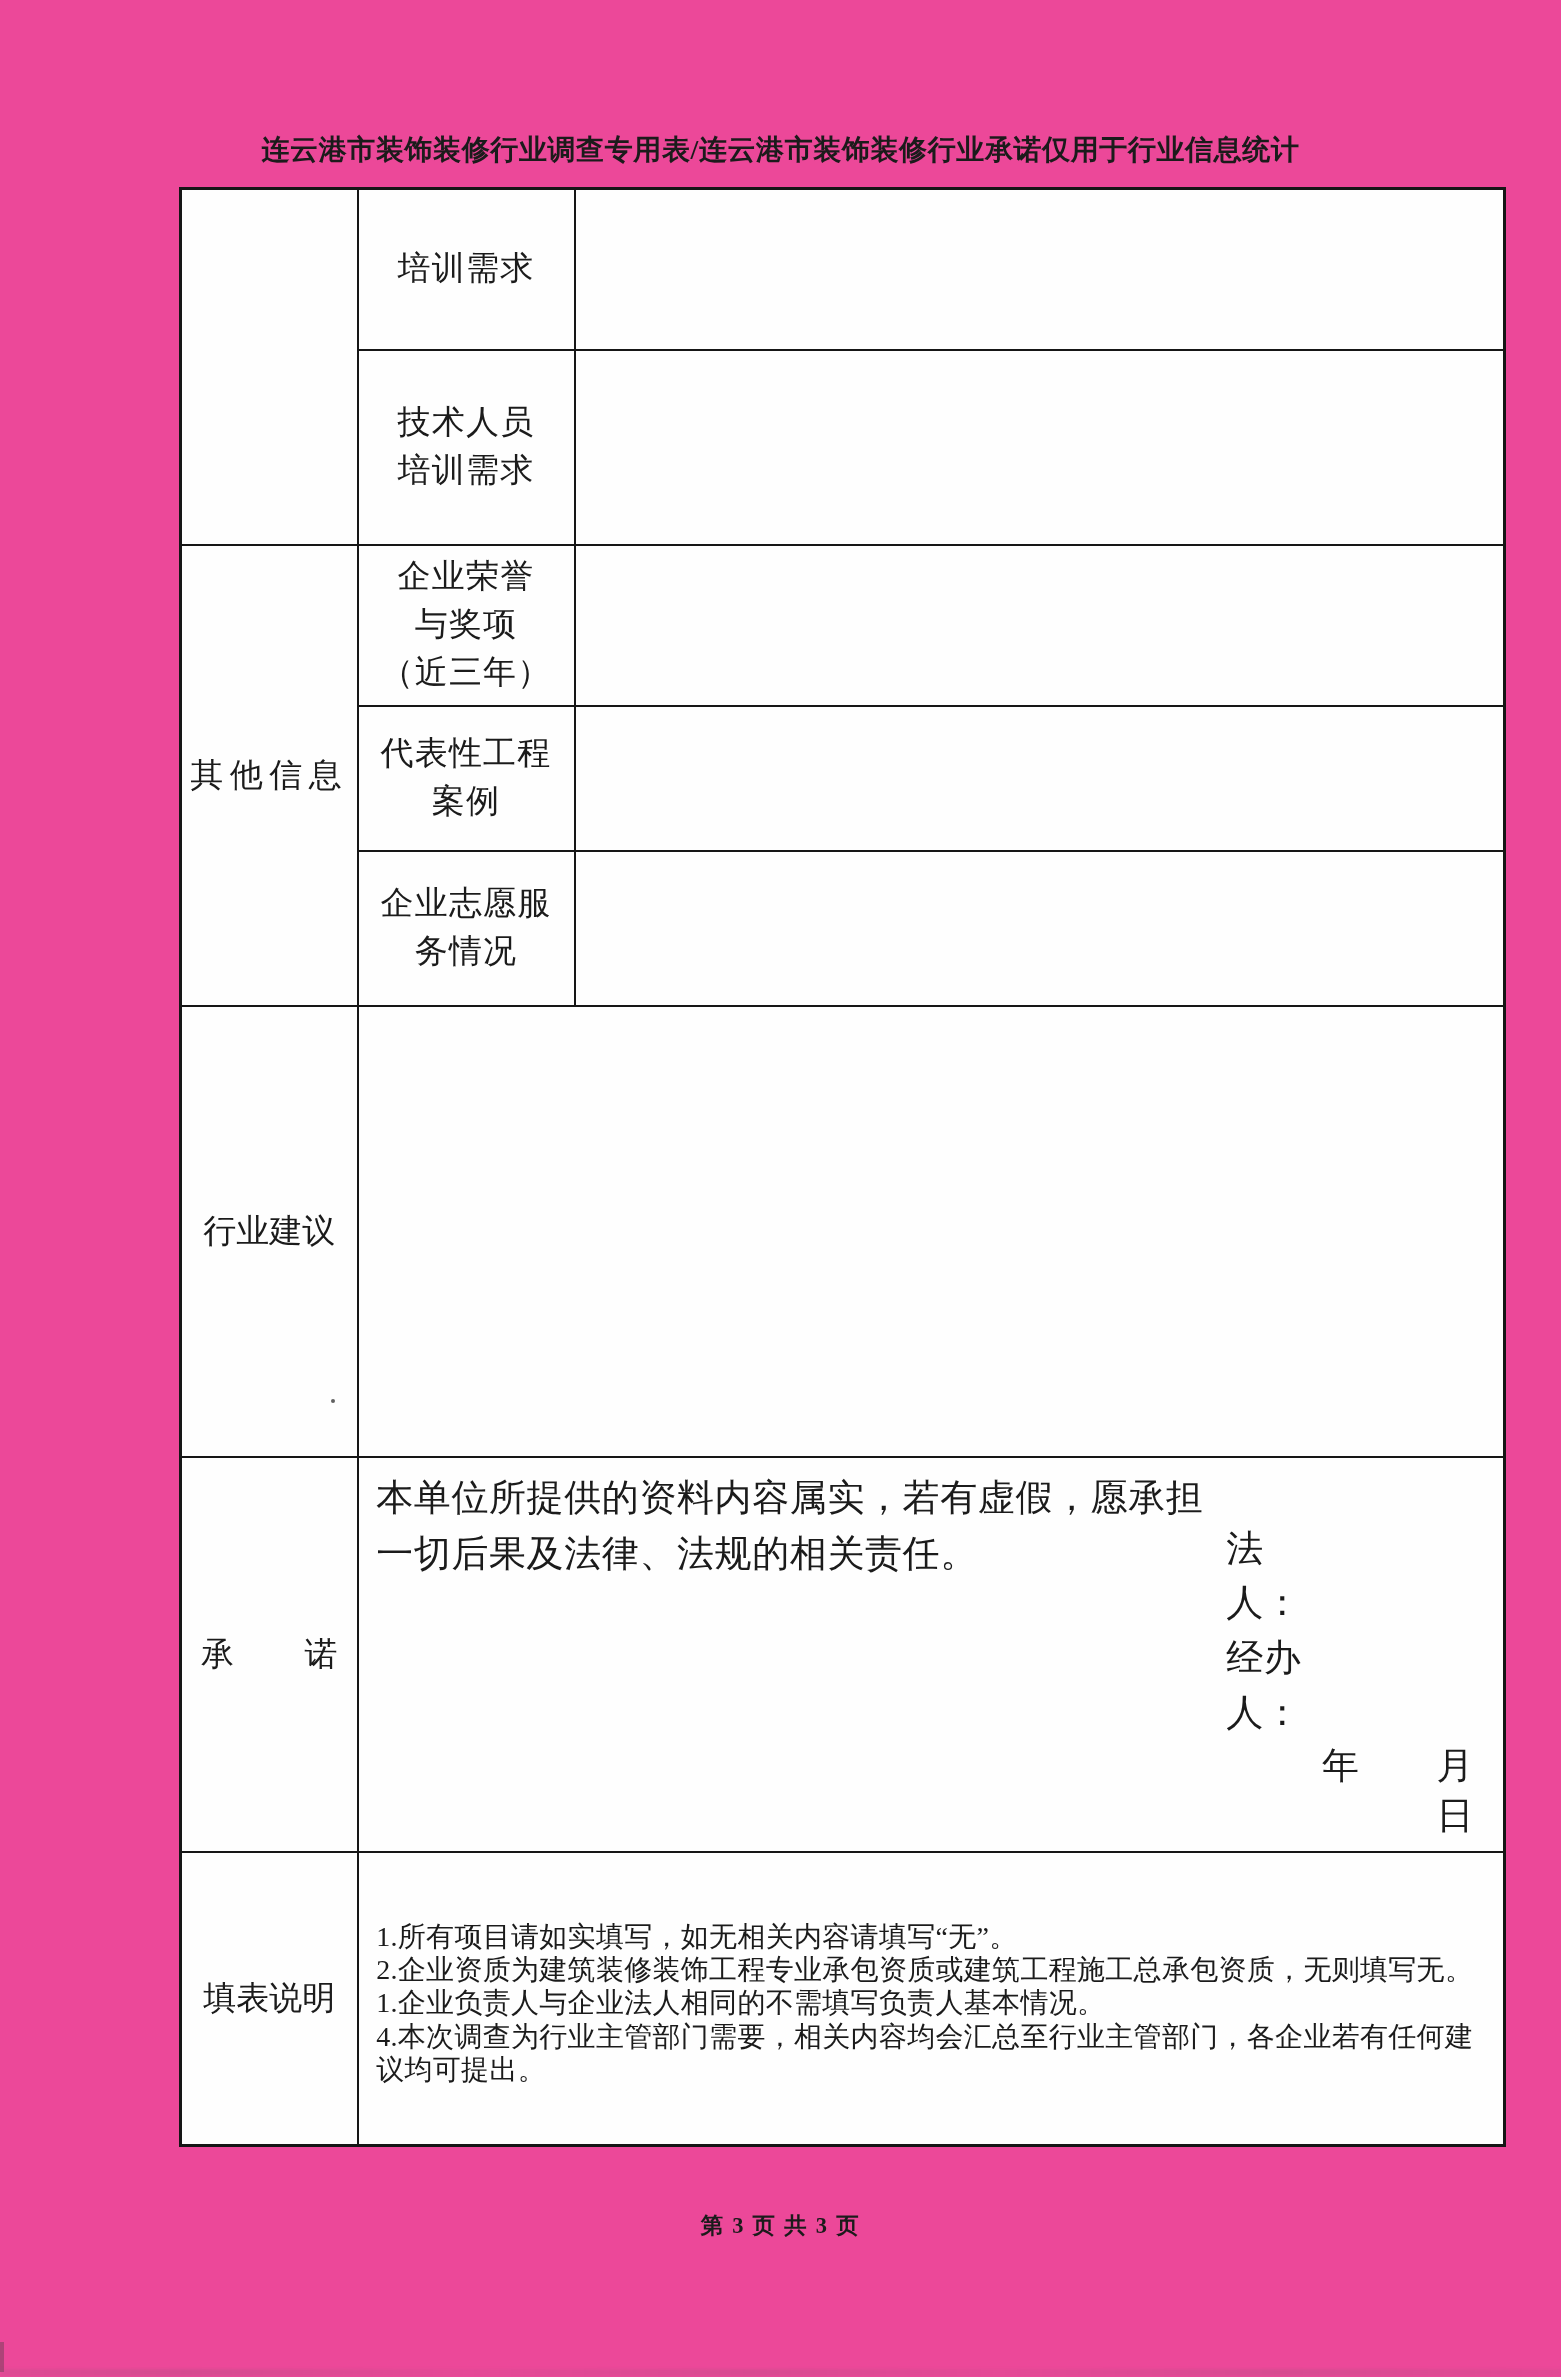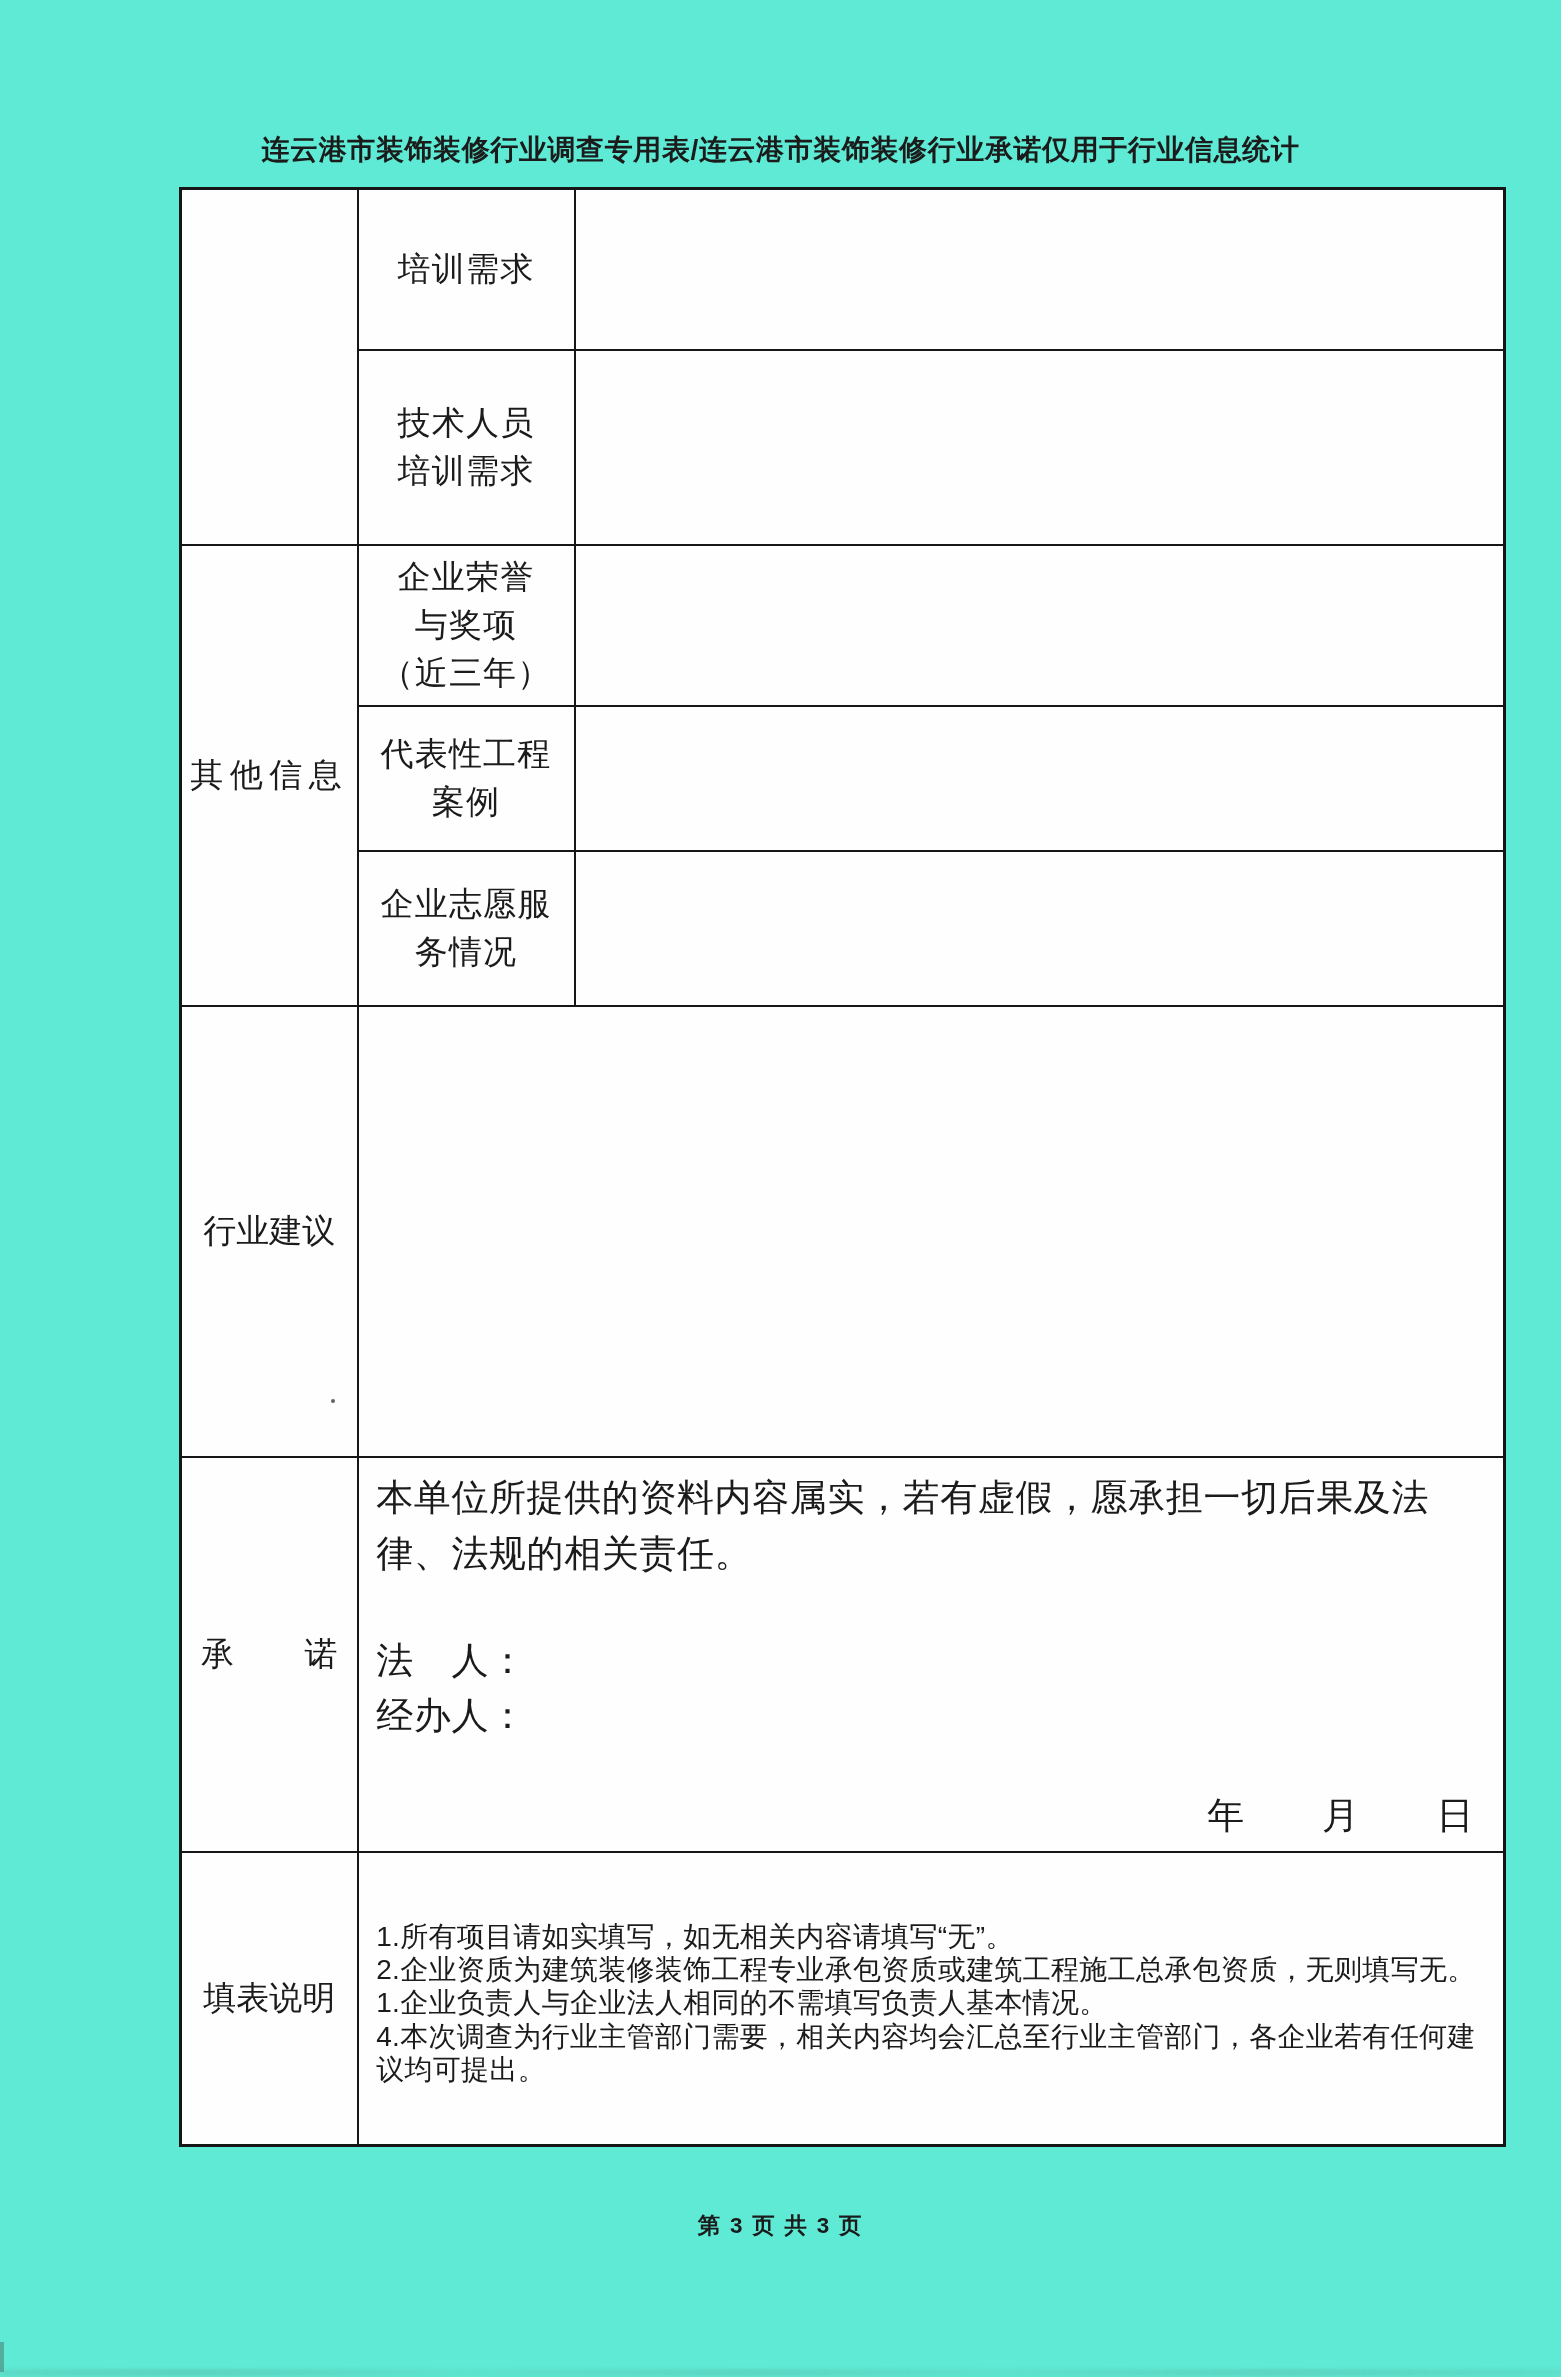--- a/index.html
+++ b/index.html
@@ -1,20 +1,20 @@
 <!DOCTYPE html>
 <html lang="zh" style="font-size:9.4px"><head>
 <meta charset="utf-8">
 <style>
   html,body{margin:0;padding:0;background:#ffffff;}
   .page{
     position:relative;
     width:1561px;height:2377px;
-    background:#5eead4;
-    font-family:Liberation Sans, sans-serif;
+    background:#ec4899;
+    font-family:Liberation Serif, serif;
     color:#1b1b1b;
     overflow:hidden;
   }
   .doc-title{
     position:absolute;top:131px;left:0;right:0;
     text-align:center;
     font-size:28px;font-weight:700;letter-spacing:0.6px;
     white-space:nowrap;
   }
   table.form{
@@ -44,21 +44,21 @@
   .spread-label{
     letter-spacing:6.5px;
   }
   td.value-cell{background:#fefefe;}
   
   td.commitment-cell{vertical-align:top;}
   .commitment-inner{
     box-sizing:border-box;
     height:390px;
     padding:10.6px 17.7px 8.3px 17.7px;
-    display:flex;flex-direction:column;
+    display:flex;flex-direction:row;
     font-size:37px;
   }
   .commitment-statement{
     line-height:1.52;
     text-align:left;
     letter-spacing:0.6px;
   }
   .commitment-names{
     margin-top:52px;
     line-height:1.48;

